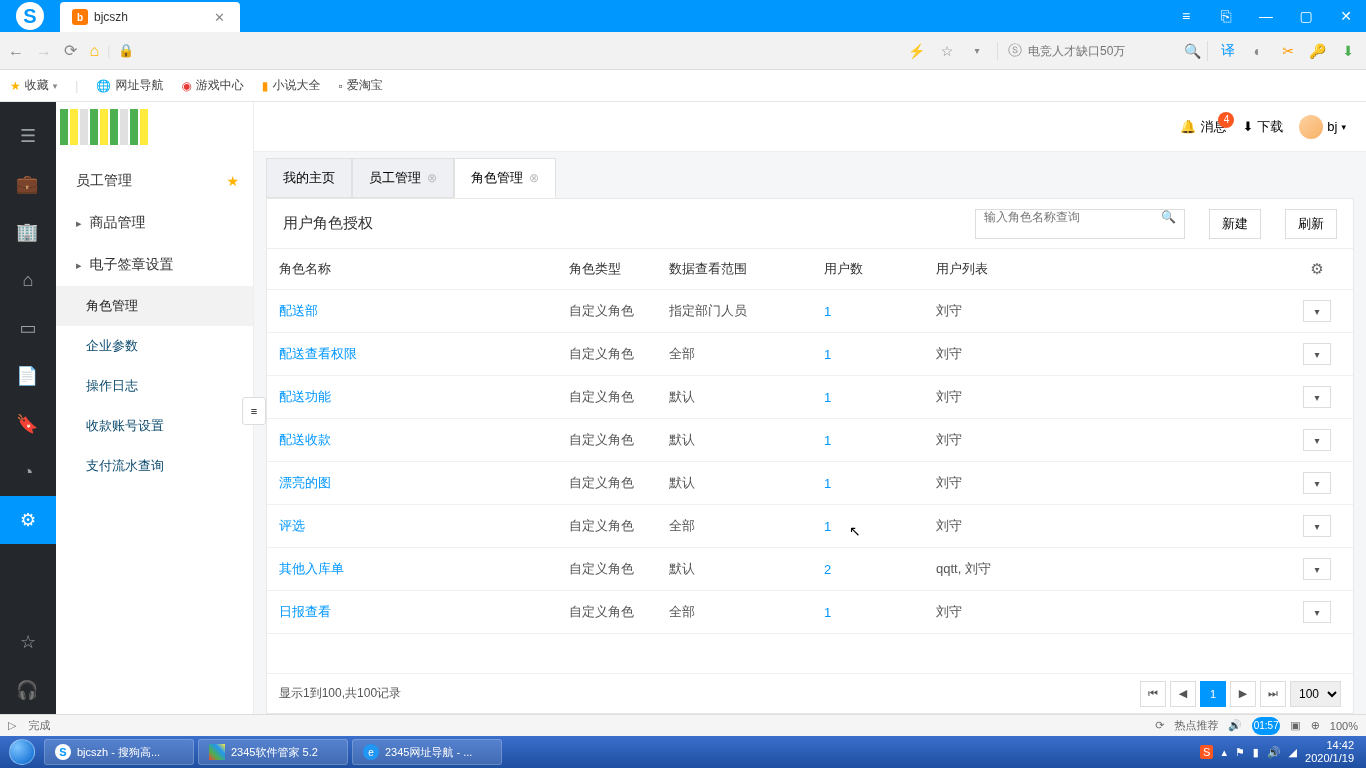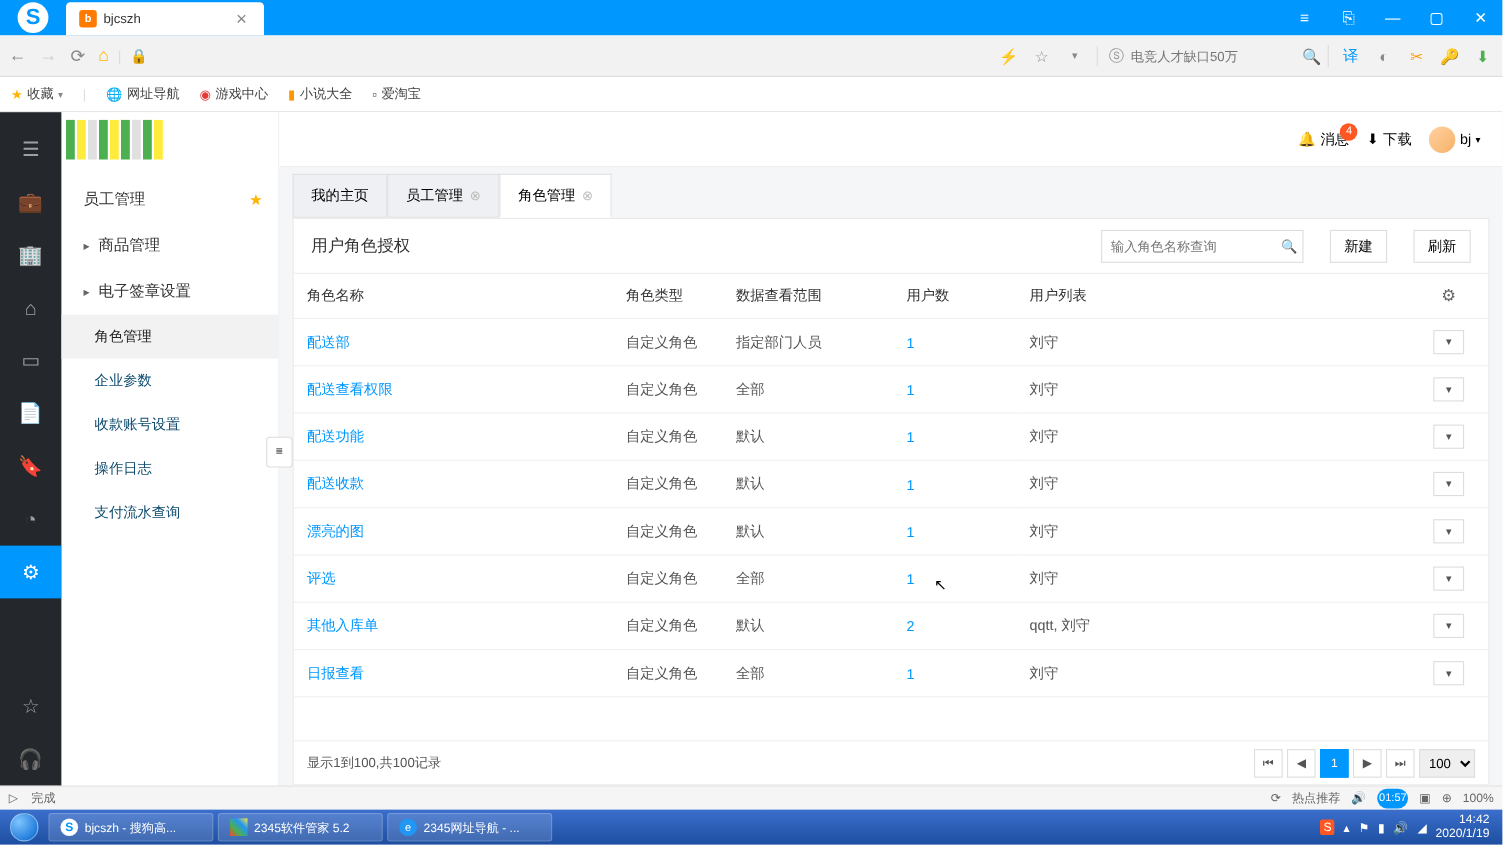--- a/index.html
+++ b/index.html
@@ -61,21 +61,21 @@
 .avatar { width: 24px; height: 24px; border-radius: 50%; background: linear-gradient(135deg,#ffd1a1,#f7b267); }
 
 .page-tabs { height: 40px; background: #f5f6f8; display: flex; align-items: flex-end; padding: 0 12px; gap: 0; margin-top:6px;}
 .page-tab { padding: 10px 16px; background: #eef0f3; border: 1px solid #e1e1e1; font-size: 13px; display:flex; align-items:center; gap:6px; cursor:pointer;}
 .page-tab.active { background: #fff; border-bottom-color:#fff;}
 .page-tab .closex { color:#bbb; font-size:12px;}
 
 .panel { background: #fff; margin: 0 12px 0 12px; border: 1px solid #e8e8e8; flex:1; display:flex; flex-direction:column; overflow:hidden;}
 .panel-header { height: 50px; display: flex; align-items: center; padding: 0 16px; border-bottom: 1px solid #eee; gap: 24px; }
 .panel-title { font-size: 15px; color: #333; flex:1;}
-.search-input { width: 184px; height: 30px; border: 1px solid #ddd; padding: 0 8px; font-size: 12px; display:flex; align-items:center;}
+.search-input { width: 210px; height: 30px; border: 1px solid #ddd; padding: 0 8px; font-size: 12px; display:flex; align-items:flex-start;}
 .search-input input { border:none; outline:none; flex:1; font-size:12px;}
 .btn { height: 30px; padding: 0 12px; border: 1px solid #ddd; background: #fff; font-size: 13px; cursor: pointer;}
 
 .table-wrap { flex:1; overflow:hidden; position:relative;}
 table { width: 100%; border-collapse: collapse; font-size: 13px; }
 th { text-align: left; padding: 11px 12px; border-bottom: 1px solid #eee; color: #333; font-weight: normal; background:#fff;}
 td { padding: 10px 12px; border-bottom: 1px solid #f0f0f0; color: #555; }
 .col-name { width: 290px; }
 .col-type { width: 100px; }
 .col-scope { width: 155px; }
@@ -221,22 +221,22 @@
         <span class="caret">▸</span>
         <span>商品管理</span>
       </div>
       <div class="menu-cat">
         <span class="caret">▸</span>
         <span>电子签章设置</span>
       </div>
       <div id="sub-menu">
           <div class="menu-sub active">角色管理</div>
           <div class="menu-sub">企业参数</div>
+          <div class="menu-sub">操作日志</div>
           <div class="menu-sub">收款账号设置</div>
-          <div class="menu-sub">操作日志</div>
           <div class="menu-sub">支付流水查询</div>
         </div>
     </div>
   </div>
 
   <div class="main">
     <div class="collapse-handle">≡</div>
     <div class="top-header">
       <div class="badge-wrap">
         <span>🔔</span>

